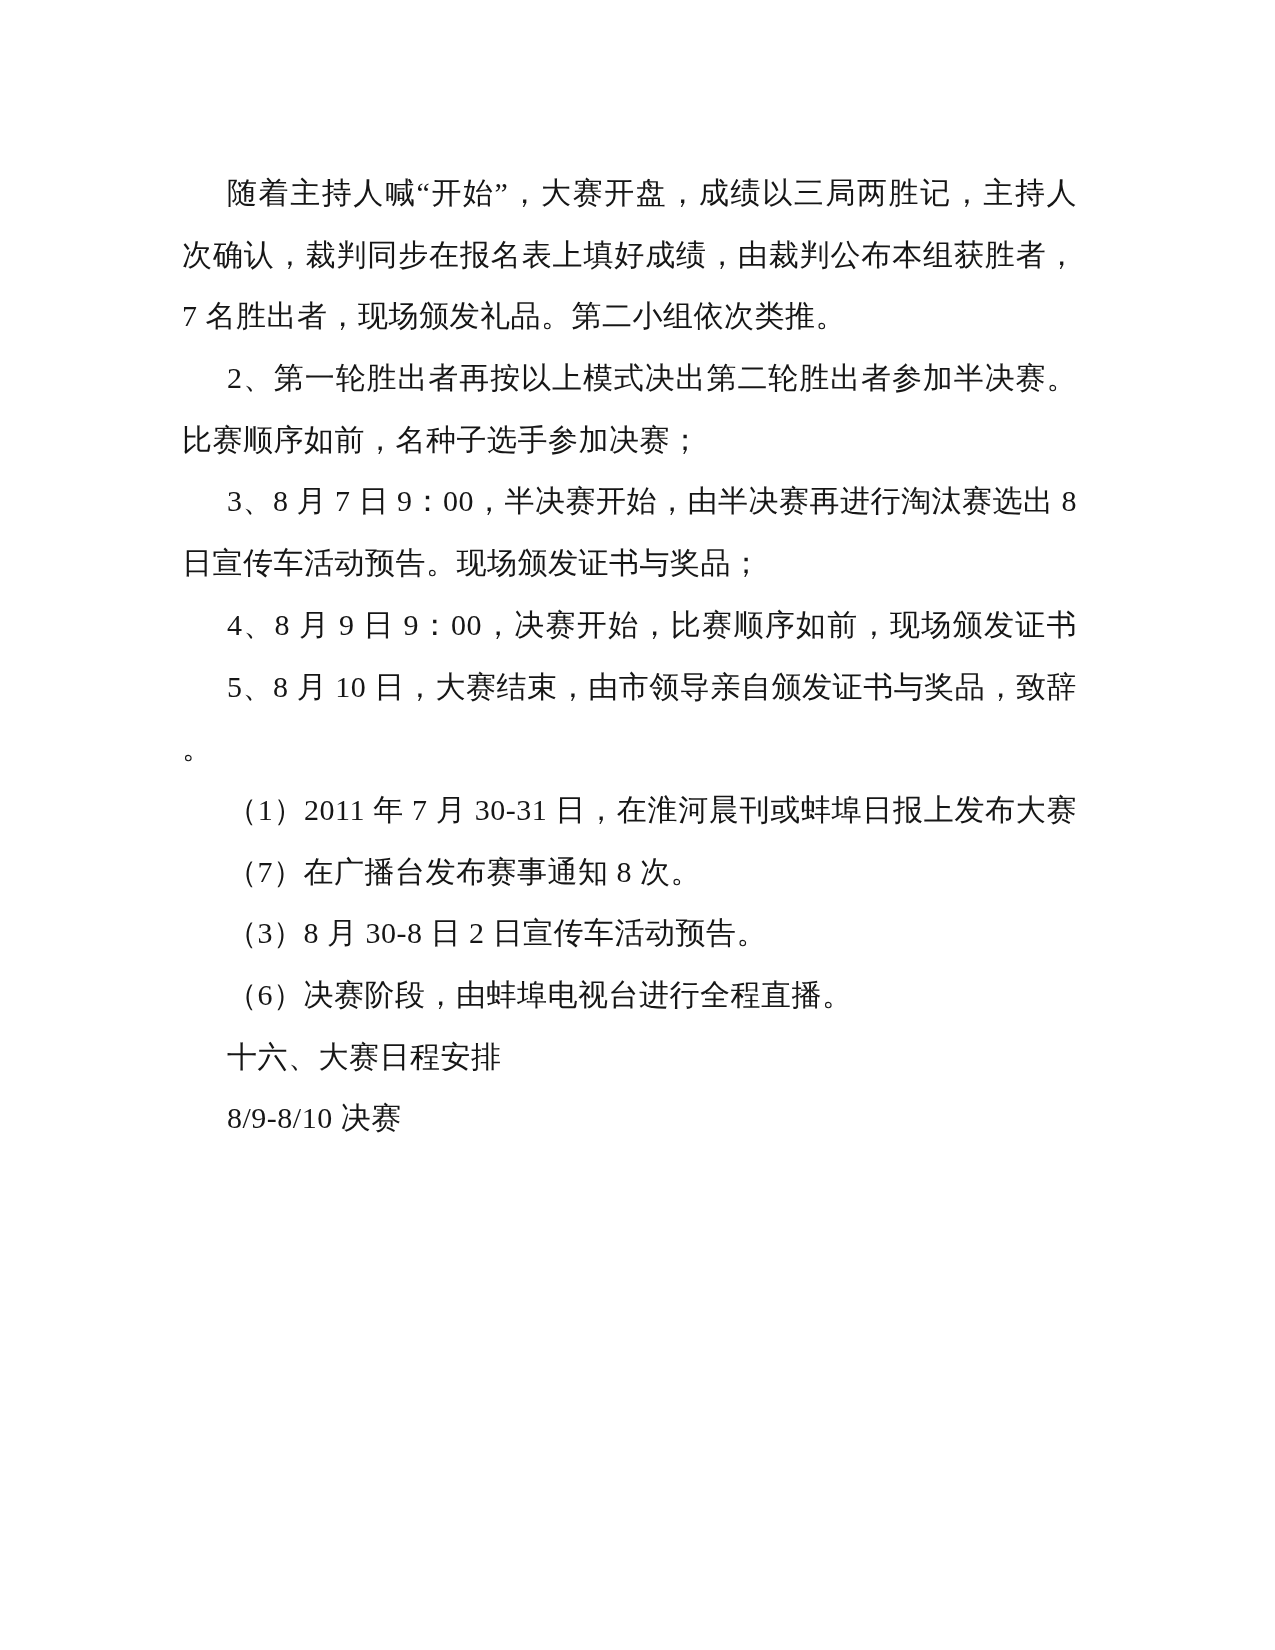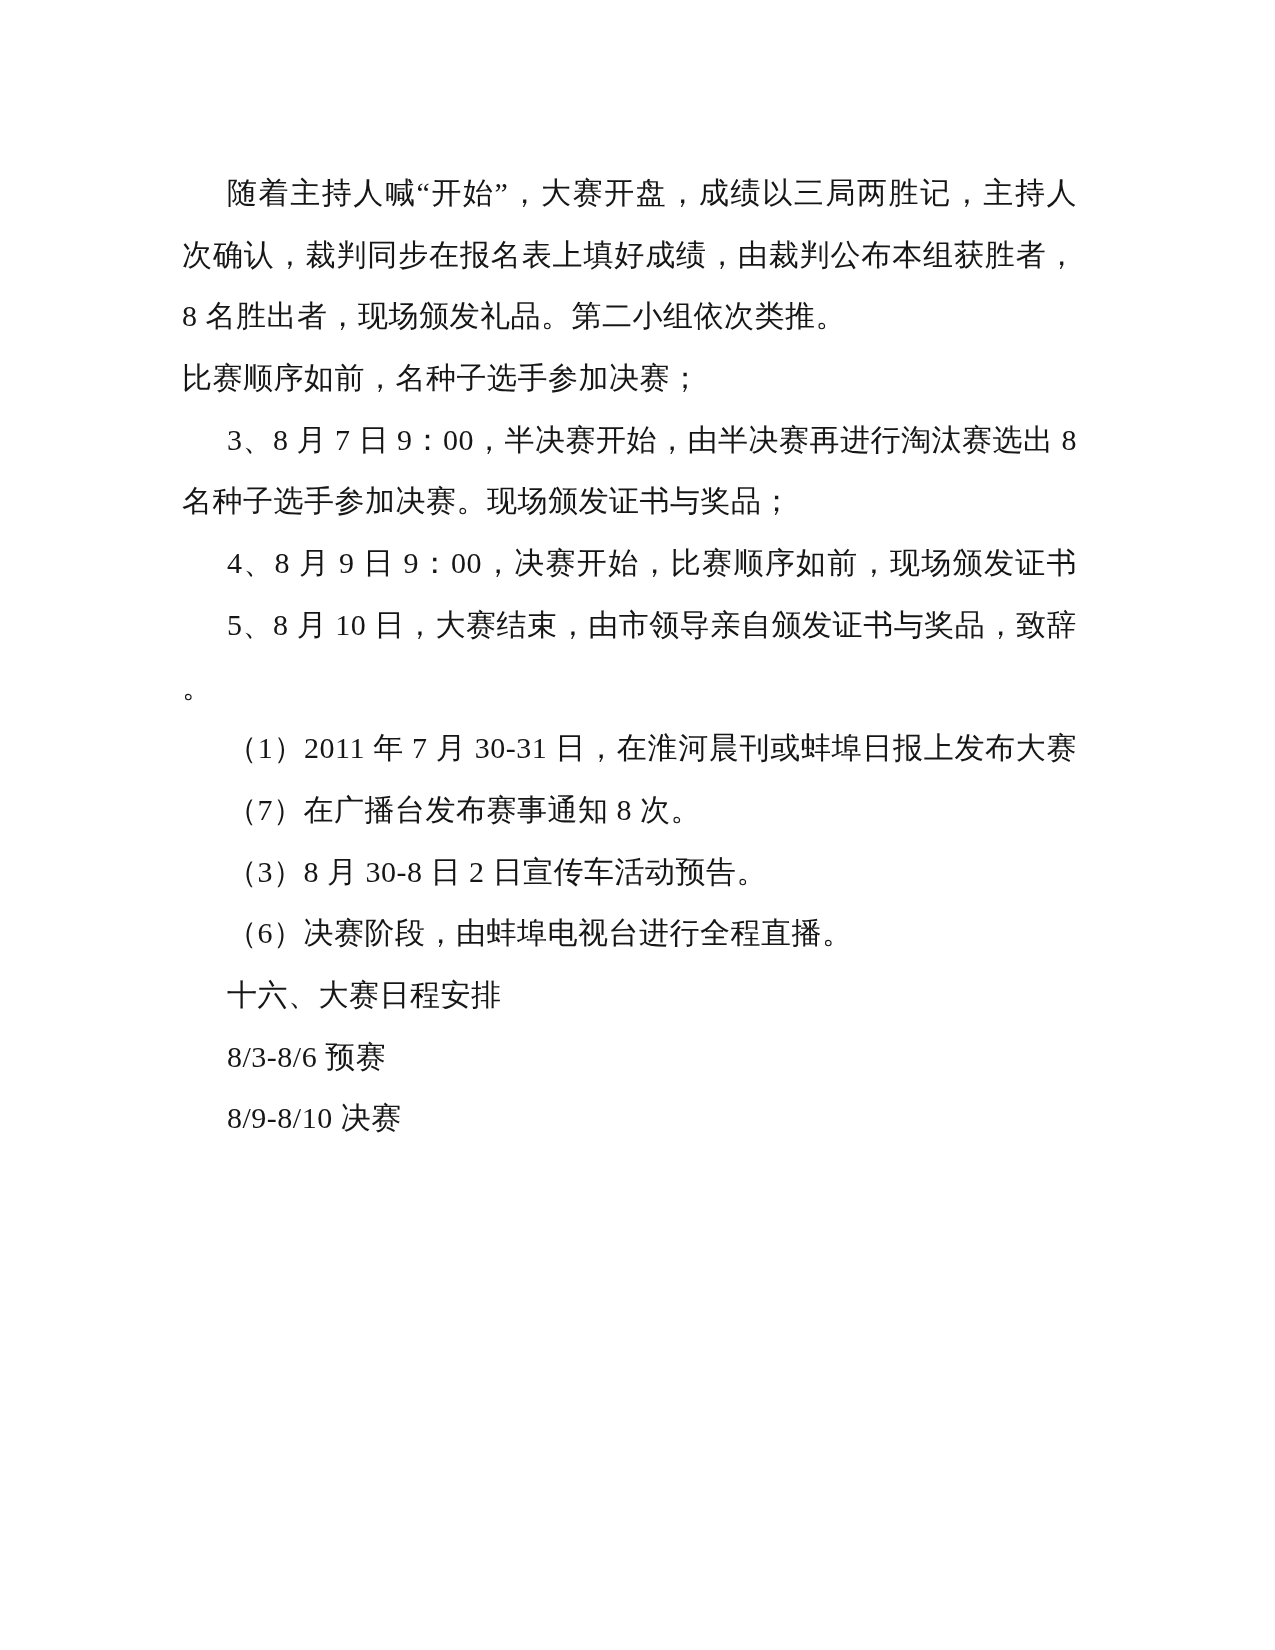--- a/index.html
+++ b/index.html
@@ -40,28 +40,28 @@
     overflow: hidden;
   }
 </style>
 </head>
 <body>
 
 <div class="page">
   <div class="text-block">
       <div class="line indent justify">随着主持人喊“开始”，大赛开盘，成绩以三局两胜记，主持人再</div>
       <div class="line justify">次确认，裁判同步在报名表上填好成绩，由裁判公布本组获胜者，及</div>
-      <div class="line">8 名胜出者，现场颁发礼品。第二小组依次类推。</div>
+      <div class="line">7 名胜出者，现场颁发礼品。第二小组依次类推。</div>
+      <div class="line indent justify">2、第一轮胜出者再按以上模式决出第二轮胜出者参加半决赛。</div>
       <div class="line">比赛顺序如前，名种子选手参加决赛；</div>
       <div class="line indent justify">3、8 月 7 日 9：00，半决赛开始，由半决赛再进行淘汰赛选出 8</div>
-      <div class="line">名种子选手参加决赛。现场颁发证书与奖品；</div>
+      <div class="line">日宣传车活动预告。现场颁发证书与奖品；</div>
       <div class="line indent justify">4、8 月 9 日 9：00，决赛开始，比赛顺序如前，现场颁发证书与</div>
       <div class="line indent justify">5、8 月 10 日，大赛结束，由市领导亲自颁发证书与奖品，致辞</div>
       <div class="line">。</div>
       <div class="line indent justify">（1）2011 年 7 月 30-31 日，在淮河晨刊或蚌埠日报上发布大赛</div>
       <div class="line indent">（7）在广播台发布赛事通知 8 次。</div>
       <div class="line indent">（3）8 月 30-8 日 2 日宣传车活动预告。</div>
       <div class="line indent">（6）决赛阶段，由蚌埠电视台进行全程直播。</div>
       <div class="line indent">十六、大赛日程安排</div>
-      <div class="line indent">8/3-8/6 预赛</div>
       <div class="line indent">8/9-8/10 决赛</div>
     </div>
 </div>
 
 </body></html>

